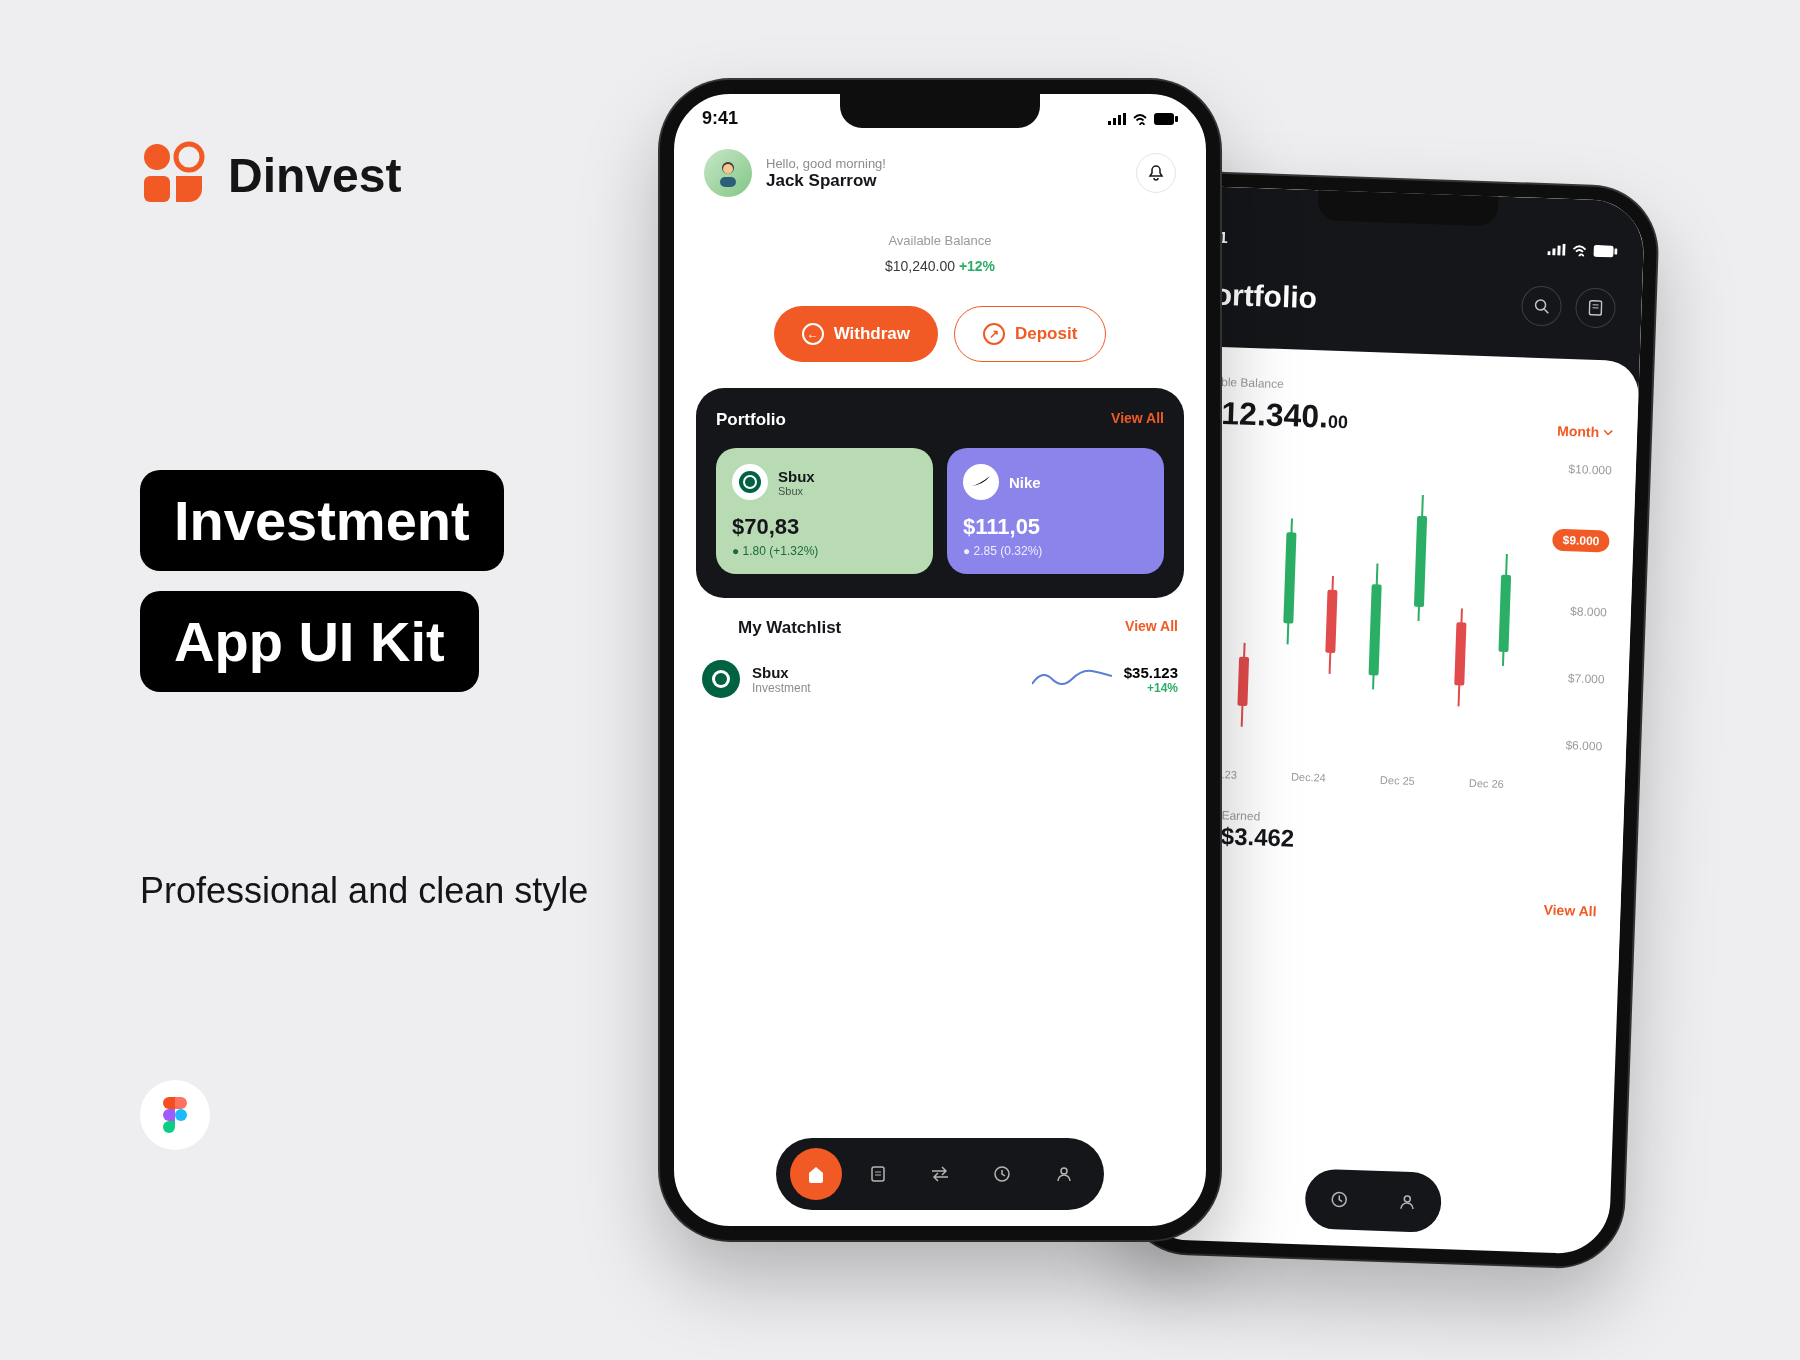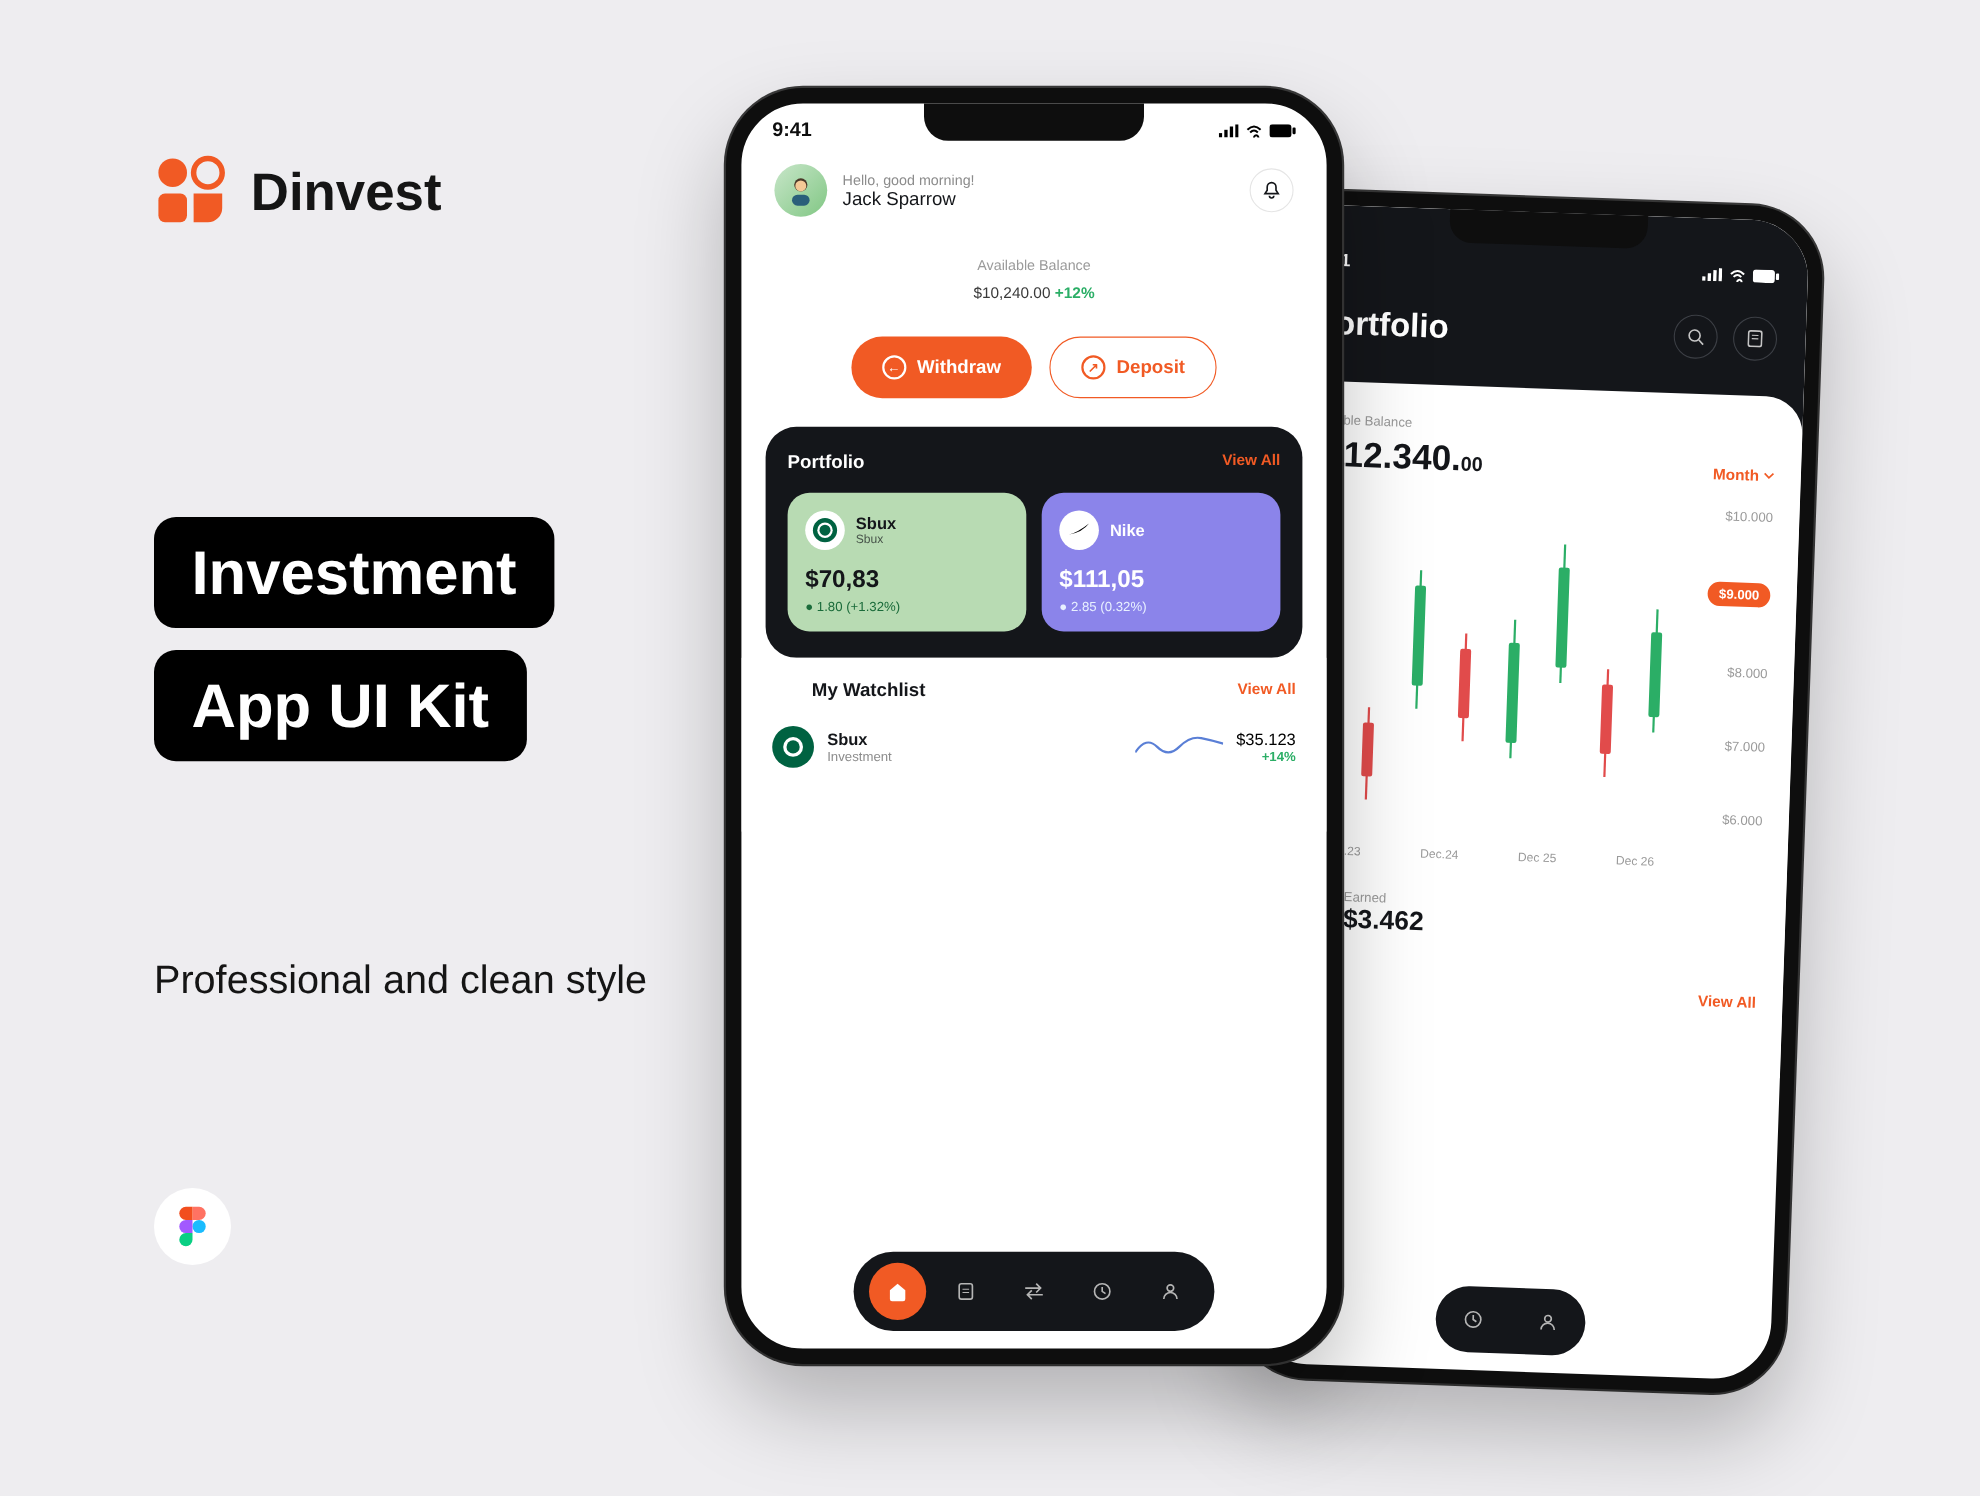--- a/index.html
+++ b/index.html
@@ -97,21 +97,21 @@
 .home-header {
   display: flex; align-items: center; padding: 20px 30px 12px;
 }
 .avatar {
   width: 48px; height: 48px; border-radius: 50%;
   background: linear-gradient(135deg,#c8e6c9,#81c784);
   margin-right: 14px;
   display:flex; align-items:center; justify-content:center;
 }
 .hello-block .greet { font-size: 13px; color: #8c8c8c; }
-.hello-block .user { font-size: 17px; font-weight: 400; color: #14161a; }
+.hello-block .user { font-size: 17px; font-weight: 700; color: #14161a; }
 .bell {
   margin-left: auto; width: 40px; height: 40px;
   border: 1px solid #e5e5e5; border-radius: 50%;
   display:flex; align-items:center; justify-content:center;
 }
 
 .balance-block { text-align: center; padding: 24px 20px 10px; }
 .balance-label { font-size: 13px; color: #9a9a9a; margin-bottom: 8px; }
 .balance-value { font-size: 44px; font-weight: 800; color: #14161a; letter-spacing: -1px; }
 .balance-value .cents { font-size: 24px; }
@@ -163,21 +163,21 @@
   padding: 20px 28px 50px; background:#fff;
 }
 .wl-head { display:flex; justify-content:space-between; margin-bottom: 14px; }
 .wl-title { font-weight: 700; font-size: 17px; color:#14161a;margin-left:36px; }
 .wl-row { display:flex; align-items:center; gap: 12px; padding: 8px 0; }
 .wl-logo { width:38px; height:38px; border-radius:50%; background:#006241; display:flex;align-items:center;justify-content:center; color:#fff; }
 .wl-name { font-weight:700; font-size:15px; color:#14161a; }
 .wl-sub { font-size:12px; color:#8c8c8c; }
 .spark { width: 80px; height: 30px; margin-left:auto; }
 .wl-right { text-align:right; }
-.wl-price { font-weight:400; font-size:15px; }
+.wl-price { font-weight:700; font-size:15px; }
 .wl-pct { font-size:12px; color:#2bae66; font-weight:600; }
 
 
 .nav1 {
   position:absolute; bottom: 16px; left:50%; transform:translateX(-50%);
   background:#14161a; border-radius: 40px;
   padding: 10px 14px; display:flex; gap: 10px;
 }
 .nav-btn { width:52px; height:52px; border-radius:50%; display:flex;align-items:center;justify-content:center; color:#b5b5b5; }
 .nav-btn.active { background:#f15a24; color:#fff; }

